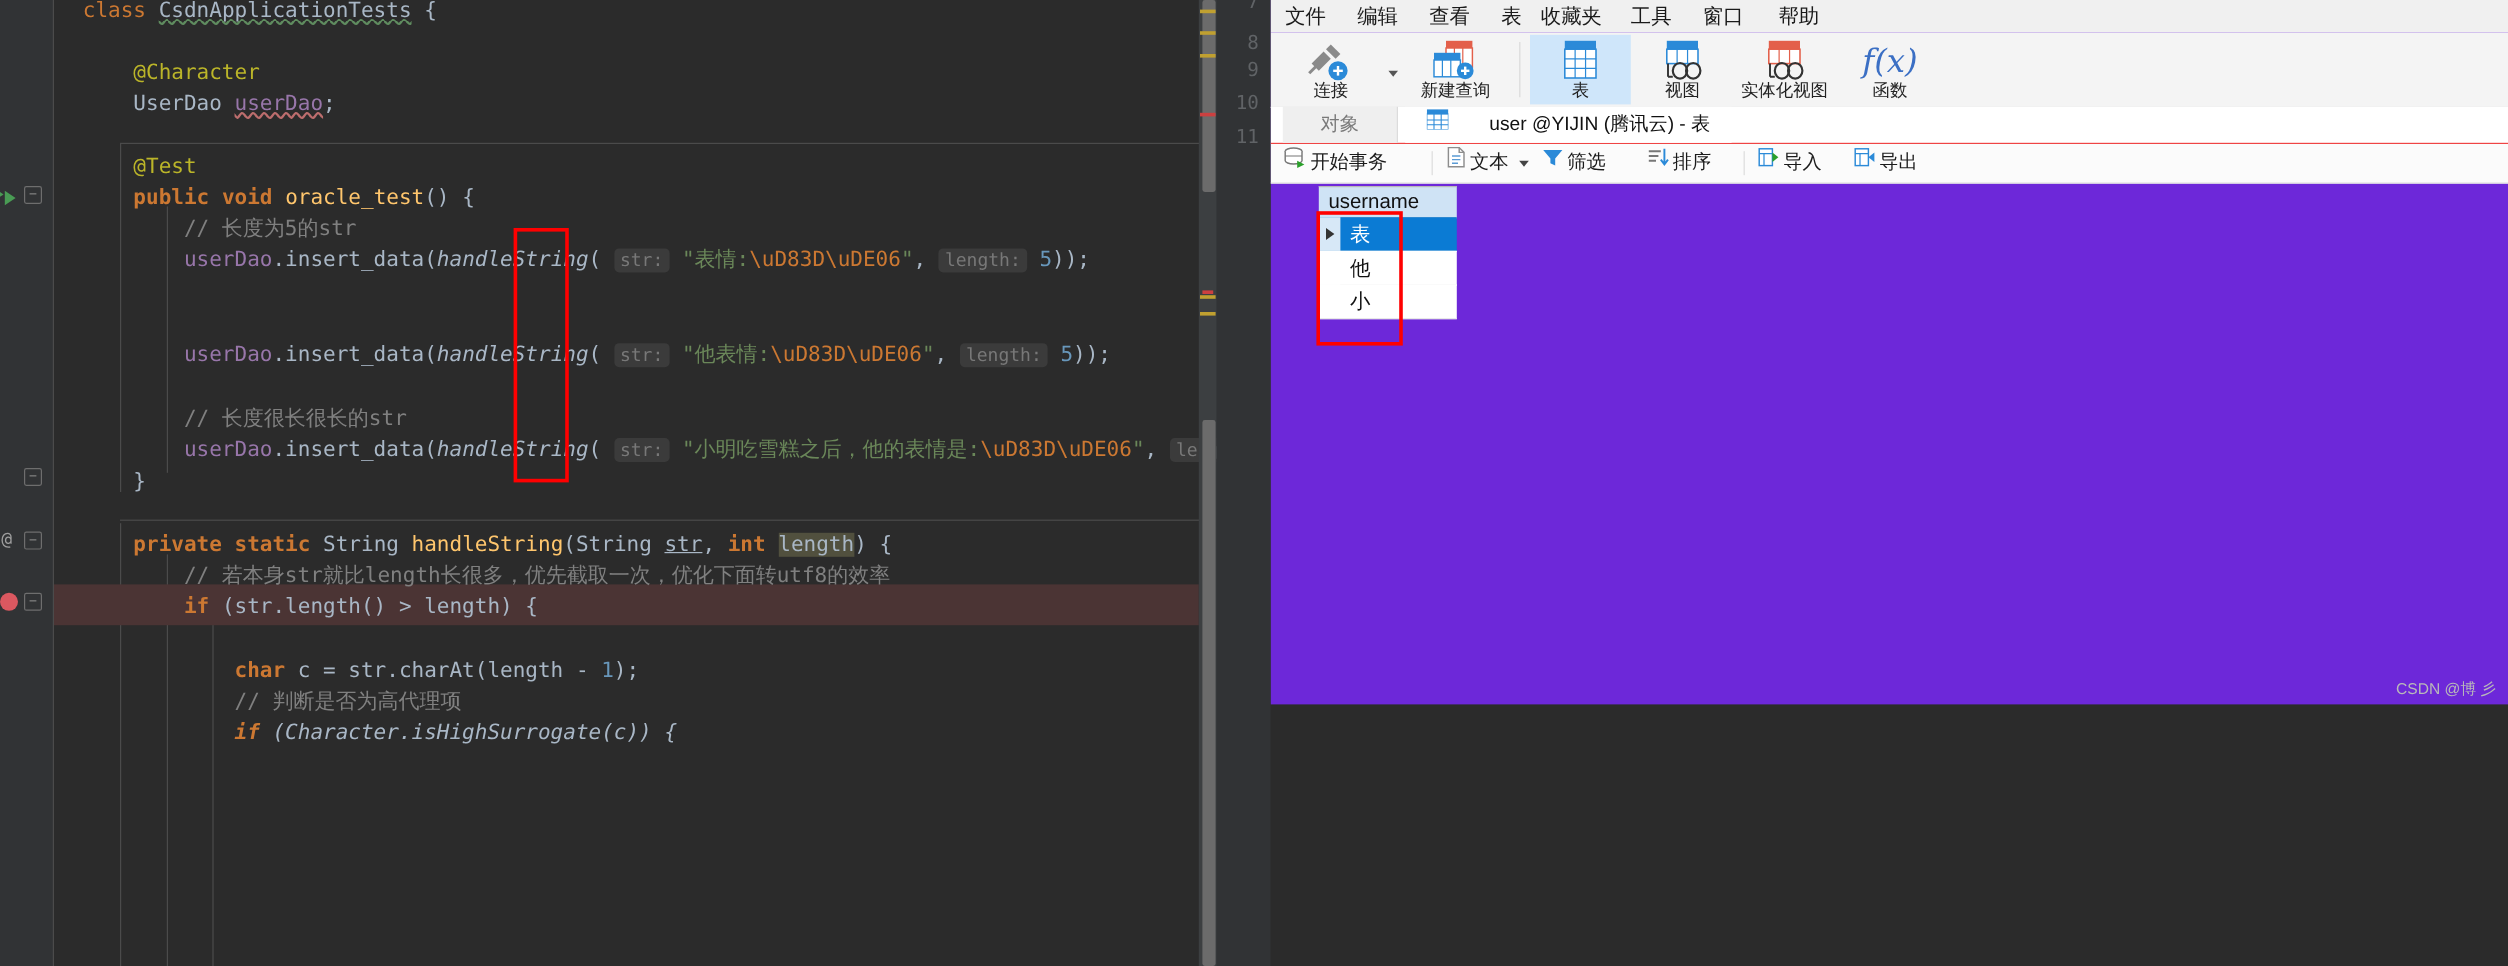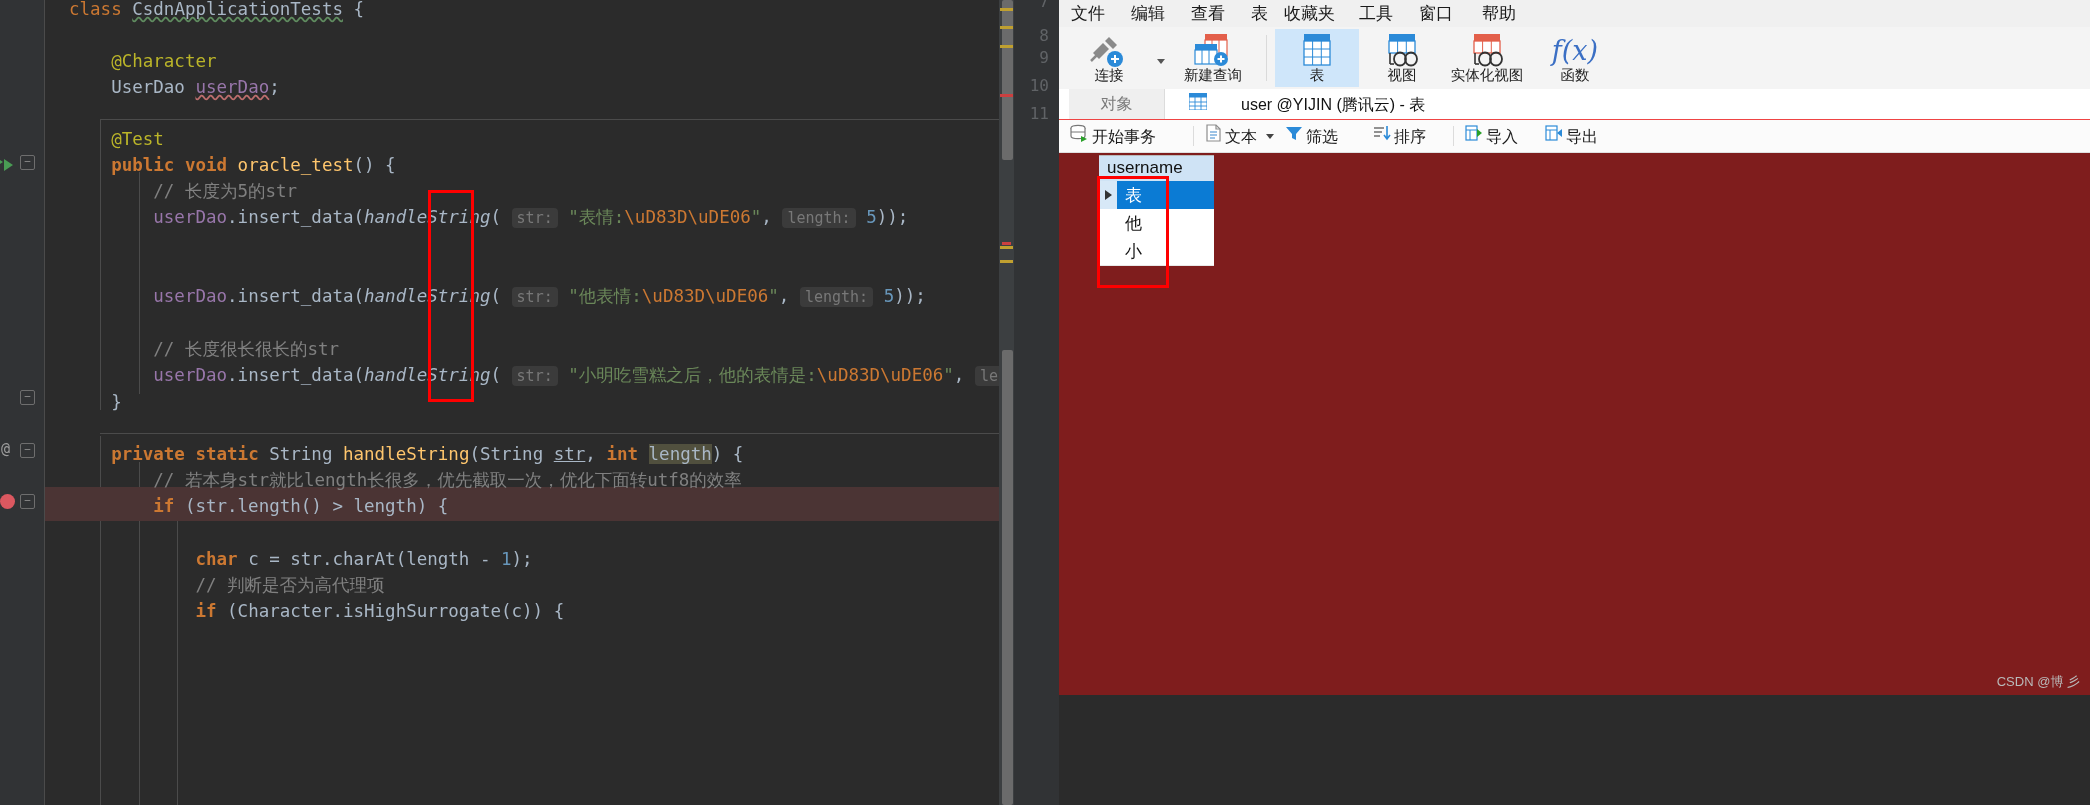--- a/index.html
+++ b/index.html
@@ -57,21 +57,21 @@
 
   
   .ide-strip{position:absolute;right:45px;top:0;width:15px;height:805px;background:#3c3f41;}
   .ide-thumb{position:absolute;right:46px;width:11px;background:#6b6b6b;border-radius:2px;}
   .ide-mark{position:absolute;right:46px;width:13px;height:3px;}
   .ide-linenums{position:absolute;right:0;top:0;width:45px;height:805px;background:#313335;
     font-family:"DejaVu Sans Mono","Liberation Mono",monospace;font-size:16px;color:#606366;}
   .ide-linenums span{position:absolute;right:10px;}
 
   
-  .nav{position:absolute;left:1059px;top:0;width:1031px;height:695px;background:#7f1d1d;
+  .nav{position:absolute;left:1059px;top:0;width:1031px;height:587px;background:#6d28d9;
        font-family:"Liberation Sans","DejaVu Sans",sans-serif;}
   .nav-menubar{position:absolute;left:0;top:0;width:1031px;height:27px;background:#f0f0f0;}
   .nav-menubar .mi{position:absolute;top:3px;font-size:17px;color:#1a1a1a;line-height:21px;}
   .nav-ribbon{position:absolute;left:0;top:27px;width:1031px;height:62px;background:#f4f4f4;
      border-bottom:1px solid #d6d6d6;}
   .rb{position:absolute;top:2px;width:84px;height:58px;text-align:center;}
   .rb .lbl{position:absolute;bottom:2px;left:0;width:100%;font-size:14.5px;color:#222;}
   .rb .ic{position:absolute;top:4px;left:0;width:100%;height:34px;}
   .rb.active{background:#cfe6fa;}
   .rb-sep{position:absolute;top:8px;width:1px;height:46px;background:#dadada;}
@@ -153,21 +153,21 @@
       <span class="ln" style="top:332px;"><span class="cmt">        // 长度很长很长的str</span></span>
       <span class="ln" style="top:358px;"><span class="fld">        userDao</span><span class="pln">.</span><span class="pln">insert_data</span><span class="pln">(</span><span class="pln ital">handleString</span><span class="pln">(</span> <span class="hintbg">str:</span> <span class="str">"小明吃雪糕之后，他的表情是:</span><span class="esc">\uD83D\uDE06</span><span class="str">"</span><span class="pln">,</span> <span class="hintbg">length:</span> <span class="num">5</span></span>
 
       <span class="ln" style="top:385px;"><span class="pln">    }</span></span>
 
       <span class="ln" style="top:437px;"><span class="kw2">    private</span> <span class="kw2">static</span> <span class="typ">String</span> <span class="mth">handleString</span><span class="pln">(</span><span class="typ">String</span> <span class="pln uline">str</span><span class="pln">, </span><span class="kw2">int</span> <span class="pln hl-ident">length</span><span class="pln">) {</span></span>
       <span class="ln" style="top:463px;"><span class="cmt">        // 若本身str就比length长很多，优先截取一次，优化下面转utf8的效率</span></span>
       <span class="ln" style="top:489px;"><span class="kw2">        if</span> <span class="pln">(str.length() &gt; length) {</span></span>
       <span class="ln" style="top:542px;"><span class="kw2">            char</span> <span class="pln">c = str.charAt(length - </span><span class="num">1</span><span class="pln">);</span></span>
       <span class="ln" style="top:568px;"><span class="cmt">            // 判断是否为高代理项</span></span>
-      <span class="ln" style="top:594px;"><span class="kw2">            if</span> <span class="pln">(Character.isHighSurrogate(c)) {</span></span>
+      <span class="ln" style="top:594px;font-style:italic;"><span class="kw2">            if</span> <span class="pln">(Character.isHighSurrogate(c)) {</span></span>
     </div>
 
     <div class="code-annot" style="left:428px;top:190px;width:46px;height:212px;"></div>
 
     <div class="ide-strip"></div>
     <div class="ide-thumb" style="top:0px;height:160px;"></div>
     <div class="ide-thumb" style="top:350px;height:455px;"></div>
     <div class="ide-mark" style="top:8px;background:#c0a030;"></div>
     <div class="ide-mark" style="top:26px;background:#c0a030;"></div>
     <div class="ide-mark" style="top:45px;background:#c0a030;"></div>

